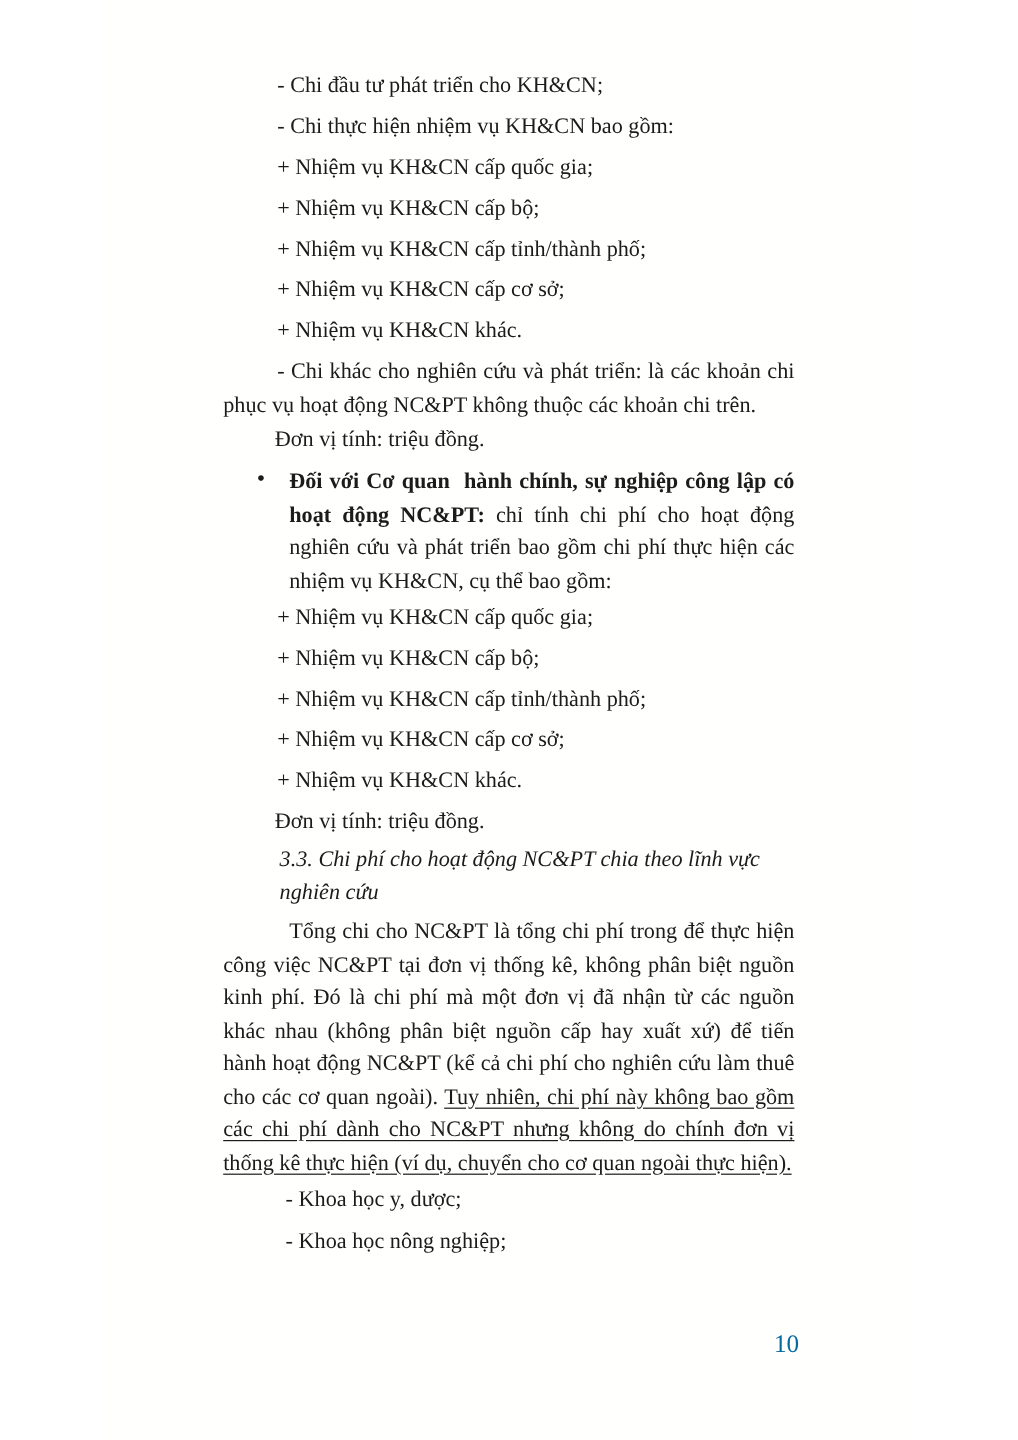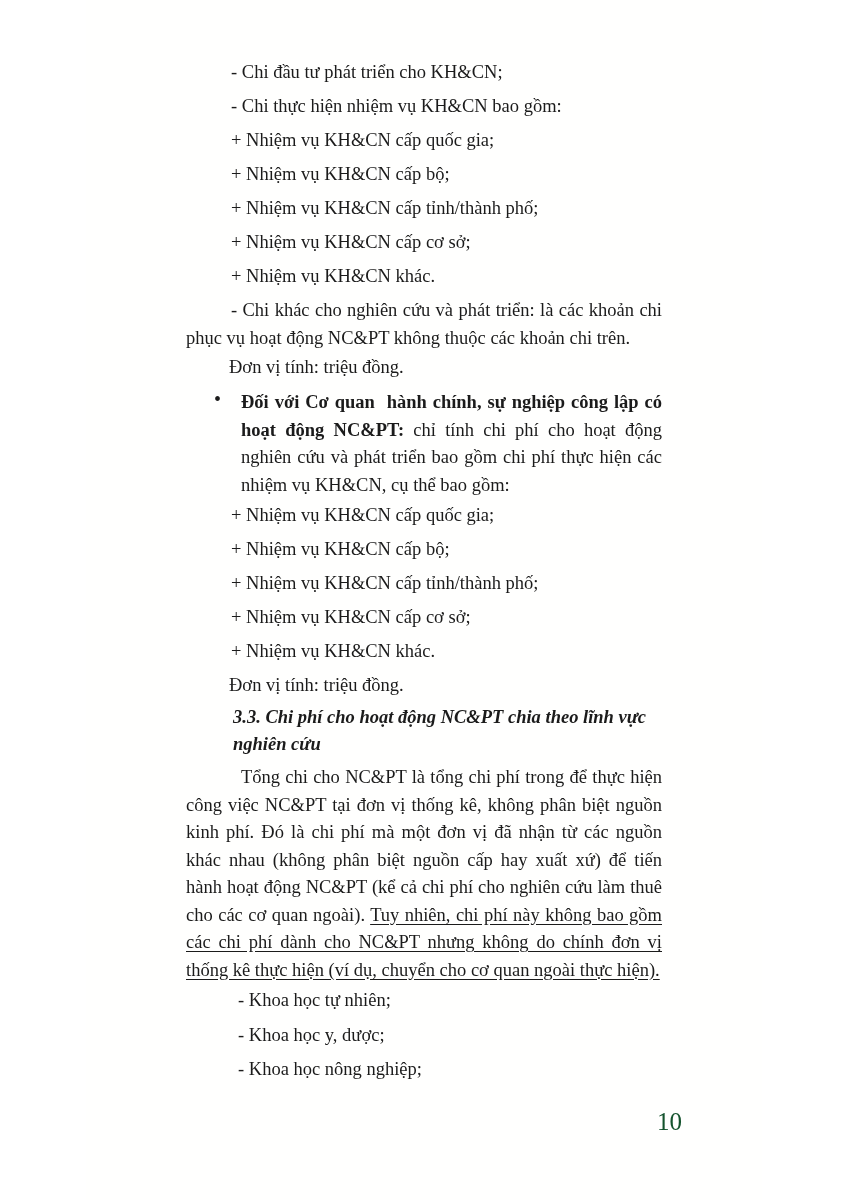--- a/index.html
+++ b/index.html
@@ -53,37 +53,37 @@
     margin: 0 0 3px 0;
   }
   .bullet-marker {
     position: absolute;
     left: 28px;
     top: -1px;
     font-size: 20px;
   }
   .bullet-row .para { margin: 0; }
   .heading {
-    font-weight: bold;
+    font-weight: normal;
     font-style: italic;
     line-height: 27px;
     margin: 0 0 6px 0;
     padding-left: 47px;
   }
   .u {
     text-decoration: underline;
     text-underline-offset: 3px;
   }
   .tongchi { margin-bottom: 3px; }
   .page-number {
     position: absolute;
     top: 1108px;
-    right: 80px;
-    font-size: 25px;
-    color: #14532d;
+    right: 96px;
+    font-size: 21px;
+    color: #0369a1;
   }
 </style>
 </head>
 <body>
 
 <div class="page">
   <div class="content">
 
     <p class="li">- Chi đầu tư phát triển cho KH&amp;CN;</p>
     <p class="li">- Chi thực hiện nhiệm vụ KH&amp;CN bao gồm:</p>
@@ -109,20 +109,19 @@
     <p class="li">+ Nhiệm vụ KH&amp;CN cấp cơ sở;</p>
     <p class="li">+ Nhiệm vụ KH&amp;CN khác.</p>
 
     <p class="dvt second">Đơn vị tính: triệu đồng.</p>
 
     <p class="heading">3.3. Chi phí cho hoạt động NC&amp;PT chia theo lĩnh vực nghiên cứu</p>
 
     <p class="para first-indent tongchi"><span>Tổng chi cho NC&amp;PT là tổng chi phí trong để thực hiện công việc NC&amp;PT tại đơn vị thống kê, không phân biệt nguồn kinh phí. Đó là chi phí mà một đơn vị đã nhận từ các nguồn khác nhau (không phân biệt nguồn cấp hay xuất xứ) để tiến hành hoạt động NC&amp;PT (kể cả chi phí cho nghiên cứu làm thuê cho các cơ quan ngoài). </span><span class="u">Tuy nhiên, chi phí này không bao gồm các chi phí dành cho NC&amp;PT nhưng không do chính đơn vị thống kê thực hiện (ví dụ, chuyển cho cơ quan ngoài thực hiện).</span></p>
 
 
-    <p class="li khoa">- Khoa học tự nhiên;</p>
     <p class="li khoa">- Khoa học y, dược;</p>
     <p class="li khoa">- Khoa học nông nghiệp;</p>
 
   </div>
 
   <div class="page-number">10</div>
 </div>
 
 </body></html>

